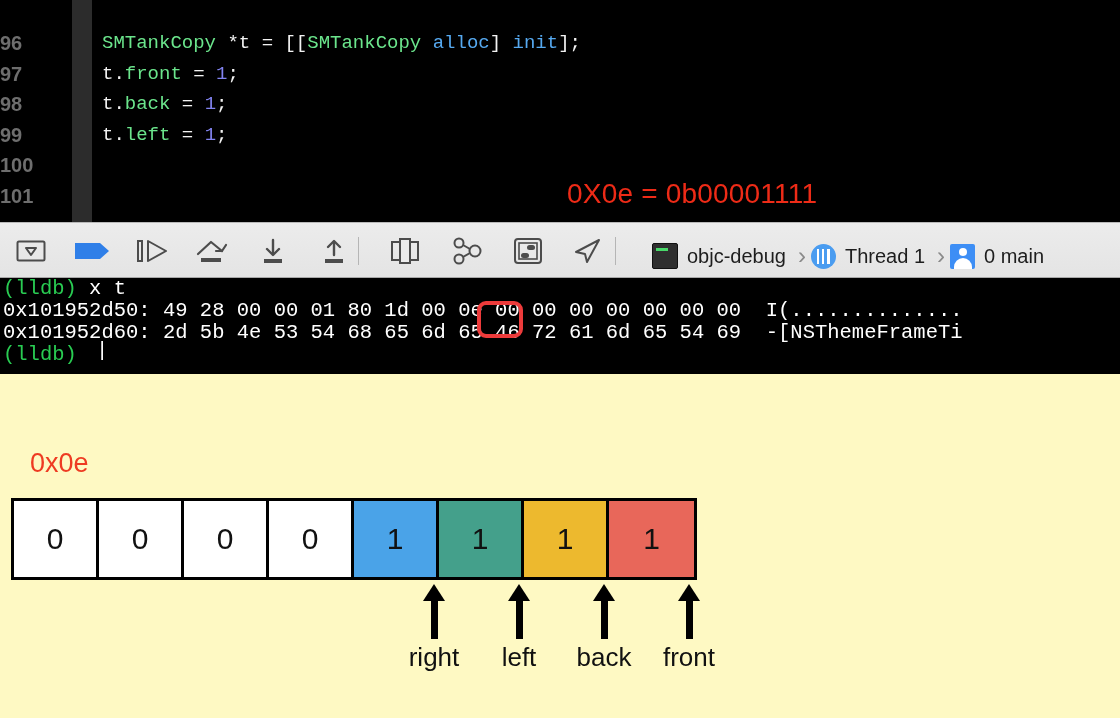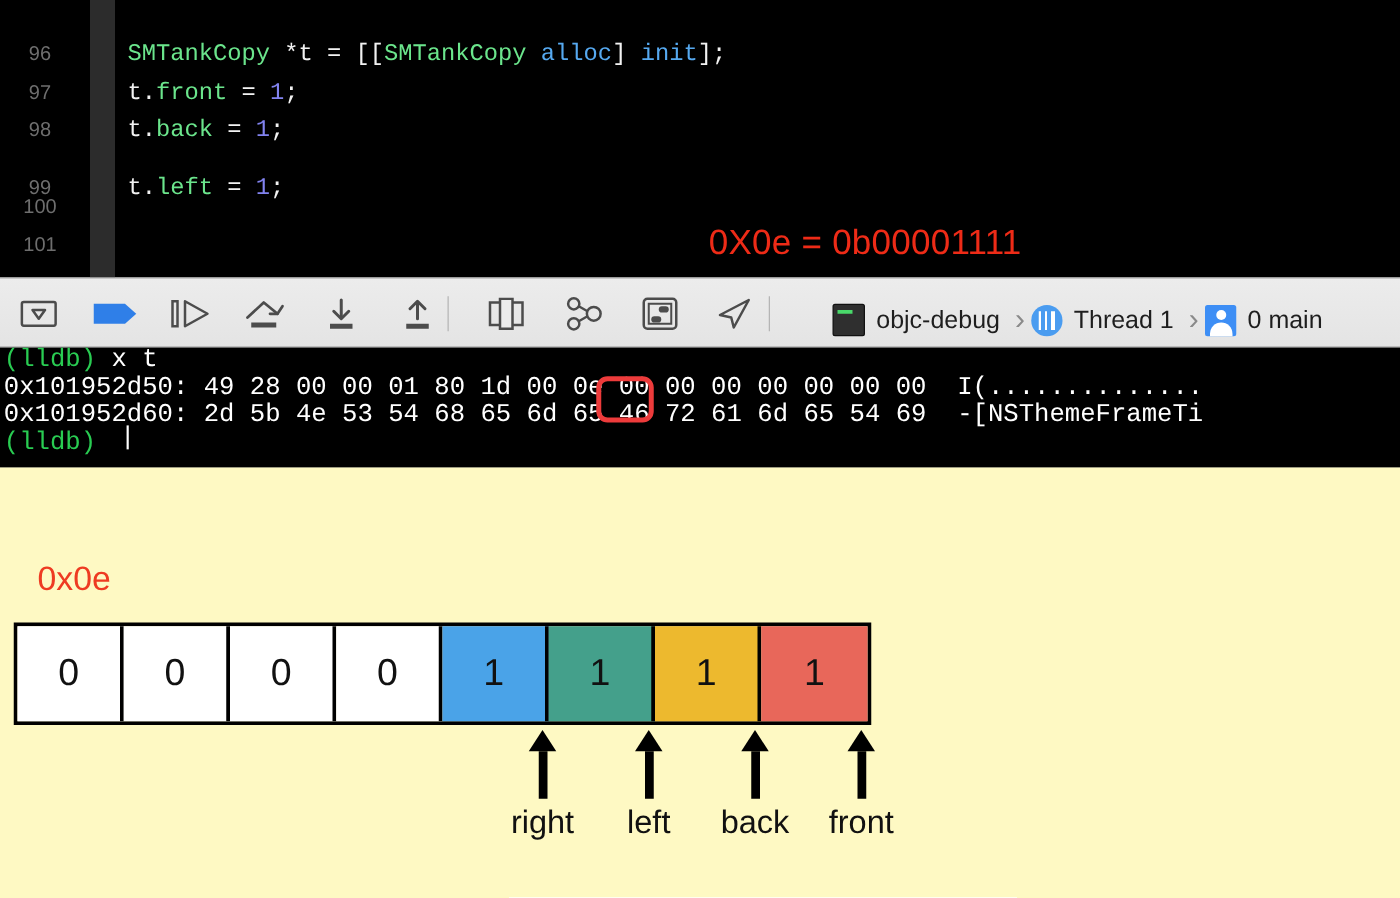--- a/index.html
+++ b/index.html
@@ -30,24 +30,25 @@
     position: absolute;
     left: 0; width: 1120px; height: 31px;
     line-height: 31px;
     font-family: "Liberation Mono", "DejaVu Sans Mono", monospace;
     font-size: 19px;
     white-space: pre;
   }
   .ln {
     position: absolute;
     left: 0; width: 64px;
-    text-align: center;
+    text-align: left;
     color: #6e6e6e;
     font-family: "Liberation Sans", sans-serif;
-    font-size: 16px;
+    font-size: 20px;
+    font-weight: bold;
   }
   .code-text {
     position: absolute;
     left: 102px;
     color: #e8e8e8;
   }
   .tok-type   { color: #6be58c; }
   .tok-prop   { color: #6be58c; }
   .tok-msg    { color: #56a9f0; }
   .tok-num    { color: #8283f0; }
@@ -77,21 +78,21 @@
     top: 0; height: 55px;
     display: flex; align-items: center; justify-content: center;
   }
   .tb-sep {
     position: absolute;
     top: 14px; width: 1px; height: 28px;
     background: #b5b5b5;
   }
   #breadcrumb {
     position: absolute;
-    left: 666px; top: 0; height: 66px;
+    left: 652px; top: 0; height: 66px;
     display: flex; align-items: center;
     font-size: 20px;
     color: #1e1e1e;
     text-align: right;
   }
   #breadcrumb .bc-label { margin: 0 7px 0 9px; }
   #breadcrumb .bc-chev {
     color: #8a8a8a; font-size: 24px; font-weight: 300;
     margin: 0 5px; line-height: 1;
   }
@@ -235,21 +236,21 @@
 </style>
 </head>
 <body>
 
 <div id="editor">
   <div id="editor-gutter-band"></div>
   <div id="editor-lines">
       <div class="code-line" style="top: 28px;"><span class="ln">96</span><span class="code-text"><span class="tok-type">SMTankCopy </span><span class="tok-plain">*t = [[</span><span class="tok-type">SMTankCopy</span><span class="tok-plain"> </span><span class="tok-msg">alloc</span><span class="tok-plain">] </span><span class="tok-msg">init</span><span class="tok-plain">];</span></span></div>
       <div class="code-line" style="top: 58.5px;"><span class="ln">97</span><span class="code-text"><span class="tok-plain">t.</span><span class="tok-prop">front</span><span class="tok-plain"> = </span><span class="tok-num">1</span><span class="tok-plain">;</span></span></div>
       <div class="code-line" style="top: 89px;"><span class="ln">98</span><span class="code-text"><span class="tok-plain">t.</span><span class="tok-prop">back</span><span class="tok-plain"> = </span><span class="tok-num">1</span><span class="tok-plain">;</span></span></div>
-      <div class="code-line" style="top: 119.5px; margin-top: 15px;"><span class="ln">99</span><span class="code-text"><span class="tok-plain">t.</span><span class="tok-prop">left</span><span class="tok-plain"> = </span><span class="tok-num">1</span><span class="tok-plain">;</span></span></div>
+      <div class="code-line" style="top: 119.5px;"><span class="ln">99</span><span class="code-text"><span class="tok-plain">t.</span><span class="tok-prop">left</span><span class="tok-plain"> = </span><span class="tok-num">1</span><span class="tok-plain">;</span></span></div>
       <div class="code-line" style="top: 150px;"><span class="ln">100</span></div>
       <div class="code-line" style="top: 180.5px;"><span class="ln">101</span><span class="code-text"></span></div>
     </div>
   <div id="code-annotation">0X0e = 0b00001111</div>
 </div>
 
 <div id="debugbar">
 
   <div class="tb-icon" style="left:14px;width:34px;">
     <svg width="30" height="24" viewBox="0 0 30 24">

